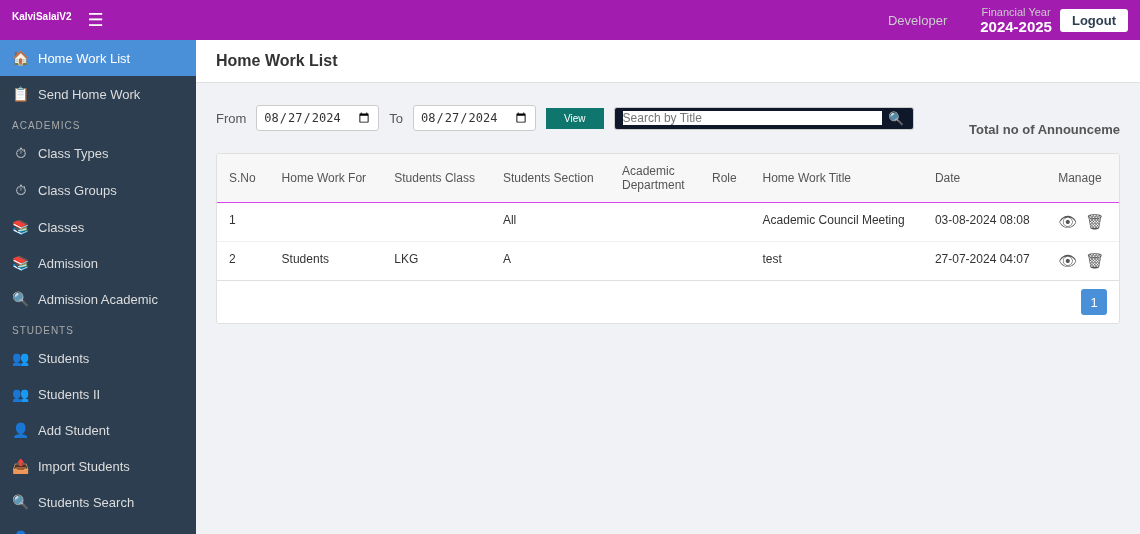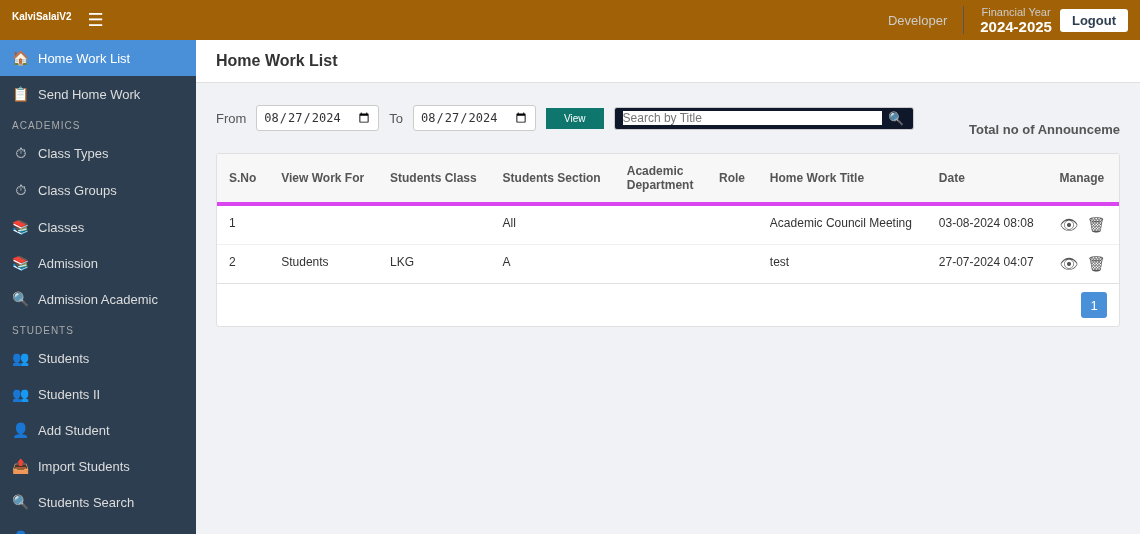--- a/index.html
+++ b/index.html
@@ -1,20 +1,20 @@
 <!DOCTYPE html>
 <html><head>
   <meta charset="utf-8">
   <style>
     * { box-sizing: border-box; margin: 0; padding: 0; }
     body { font-family: Arial, sans-serif; font-size: 13px; background: #f0f2f5; display: flex; flex-direction: column; height: 534px; overflow: hidden; }
 
     
     .navbar {
-      background: #a16207;
+      background: #a21caf;
       color: white;
       height: 40px;
       display: flex;
       align-items: center;
       padding: 8px 12px;
       flex-shrink: 0;
       justify-content: space-between;
     }
     .navbar-left { display: flex; align-items: center; gap: 16px; }
     .navbar-brand { font-size: 15px; font-weight: bold; color: white; }
@@ -134,22 +134,22 @@
       border-radius: 3px;
       overflow: auto;
     }
     table { width: 100%; border-collapse: collapse; }
     thead tr { background: #f7f7f7; }
     th {
       padding: 10px 12px;
       text-align: left;
       font-size: 12px;
       color: #555;
-      font-weight: bold;
-      border-bottom: 4px solid #d946ef;
+      font-weight: normal;
+      border-bottom: 1px solid #d946ef;
       white-space: nowrap;
     }
     td {
       padding: 10px 12px;
       font-size: 12px;
       color: #333;
       border-bottom: 1px solid #f0f0f0;
       vertical-align: top;
     }
     tbody tr:last-child td { border-bottom: none; }
@@ -266,21 +266,21 @@
           <span style="color:#888;">🔍</span>
         </div>
         <span class="total-label">Total no of Announceme</span>
       </div>
 
       <div class="table-container">
         <table>
           <thead>
             <tr>
               <th>S.No</th>
-              <th>View Work For</th>
+              <th>Home Work For</th>
               <th>Students Class</th>
               <th>Students Section</th>
               <th>Academic<br>Department</th>
               <th>Role</th>
               <th>Home Work Title</th>
               <th>Date</th>
               <th>Manage</th>
             </tr>
           </thead>
           <tbody>

